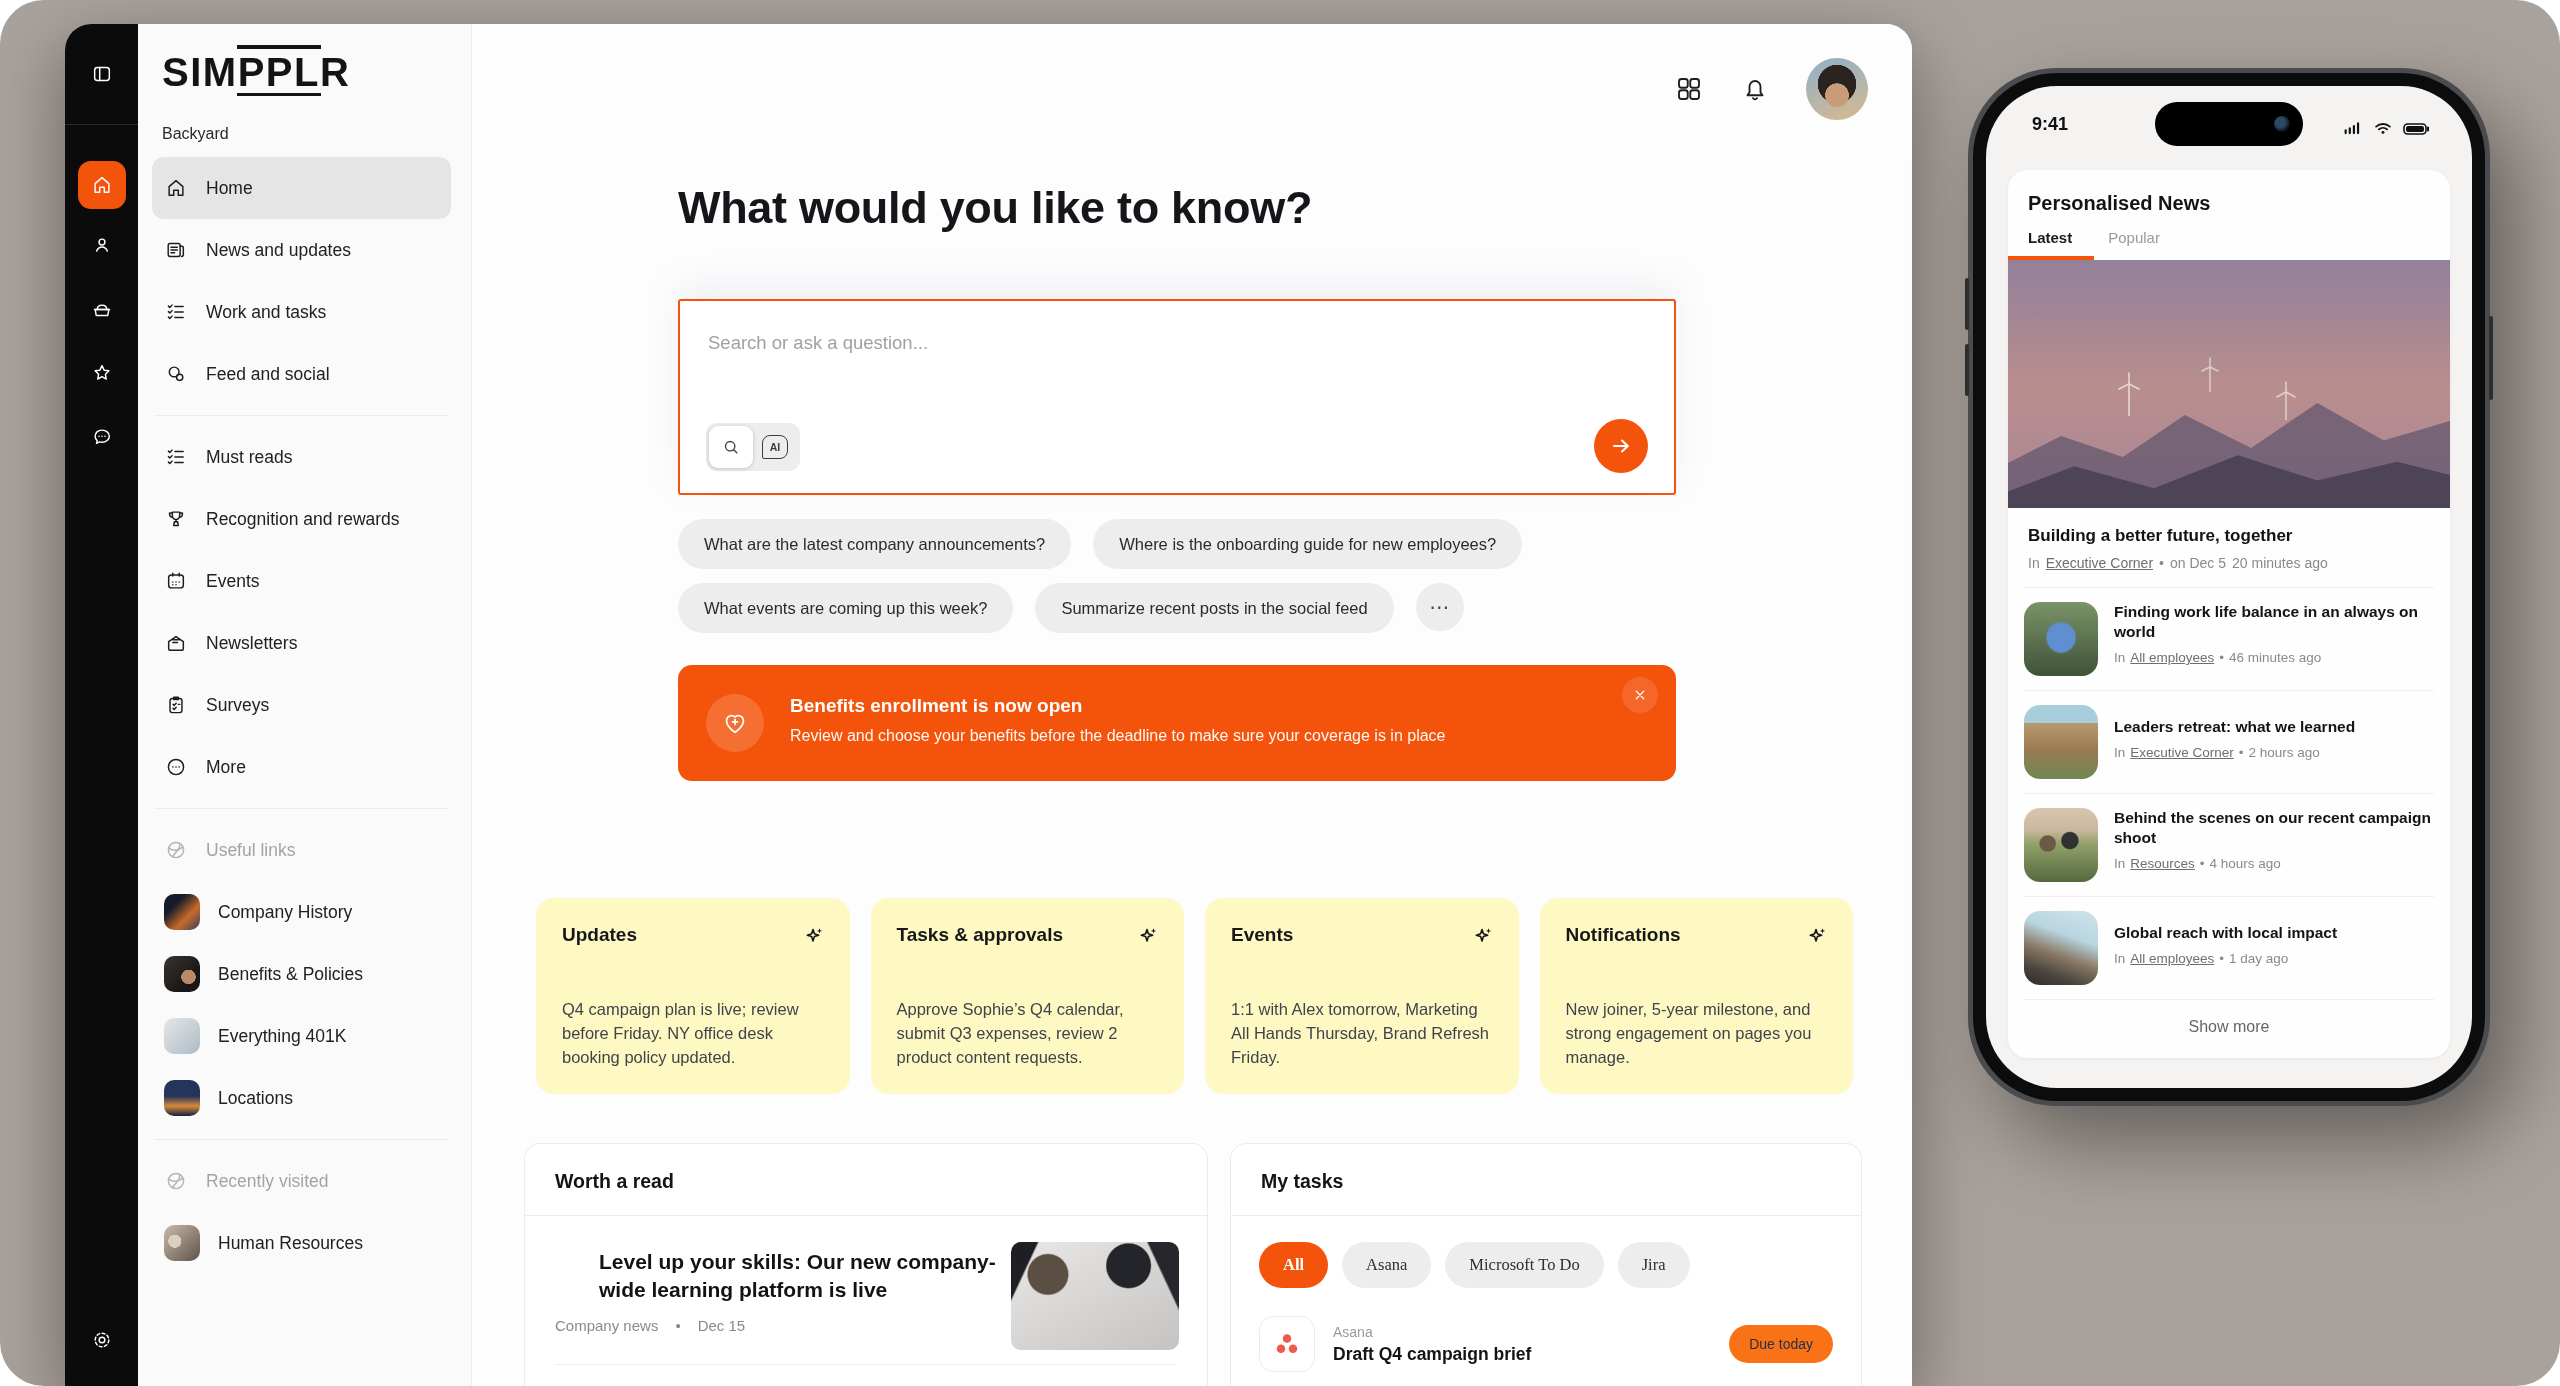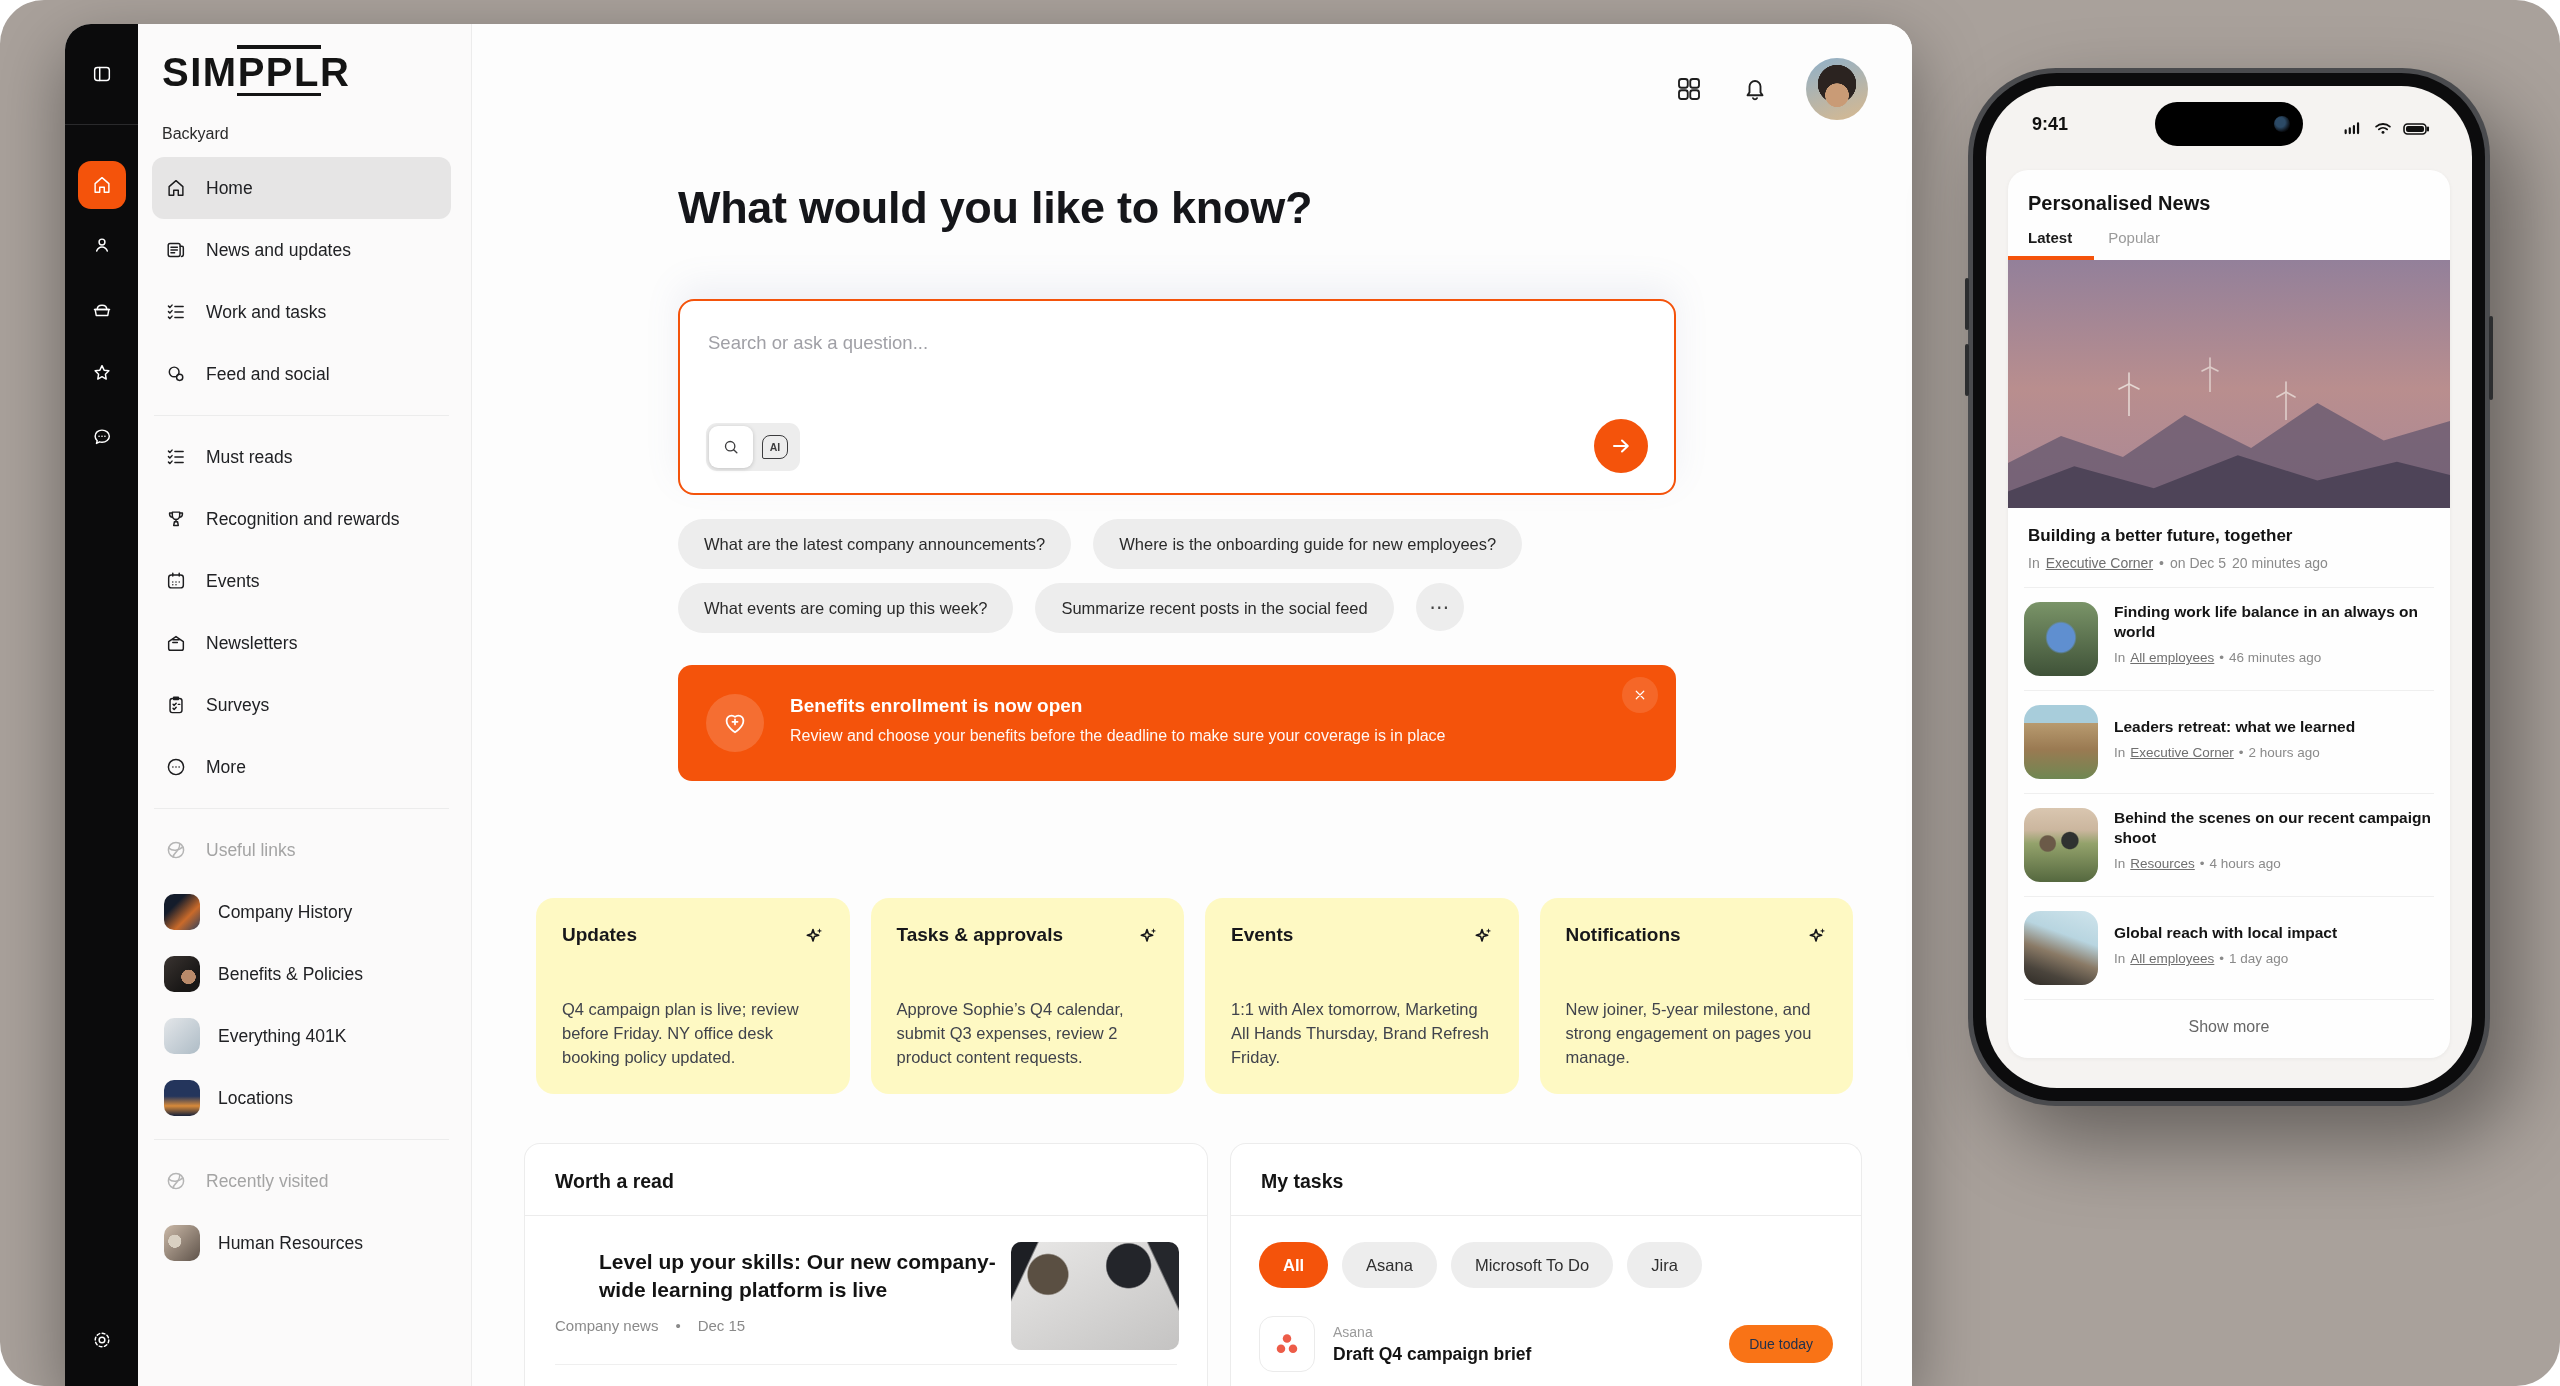--- a/index.html
+++ b/index.html
@@ -48,21 +48,21 @@
   .topbar .t-ic .ic { width:30px; height:30px; stroke-width:1.5; }
   .avatar { width:62px; height:62px; border-radius:50%; cursor:pointer;
     background:
       radial-gradient(circle at 50% 60%, #c99b76 0 24%, transparent 25%),
       radial-gradient(circle at 50% 42%, #2b2320 0 40%, transparent 41%),
       linear-gradient(160deg,#8fb0c9,#d8b98f); }
 
   .col { position:absolute; left:206px; top:0; width:998px; }
   .heading { margin-top:158px; font-size:45px; font-weight:800; letter-spacing:-.3px; color:#15161A; }
 
-  .searchbox { position:relative; margin-top:65px; height:196px; background:#fff; border:2px solid #F4530B; border-radius:16px; box-shadow:0 -14px 34px rgba(120,130,180,.10); }
+  .searchbox { position:relative; margin-top:65px; height:196px; background:#fff; border:2px solid #F4530B; border-radius:3px; box-shadow:0 -14px 34px rgba(120,130,180,.10); }
   .searchbox input { position:absolute; left:28px; top:24px; right:120px; height:36px; border:none; outline:none; font-size:18.5px; color:#333; font-family:"Liberation Sans", sans-serif; background:transparent; }
   .searchbox input::placeholder { color:#A0A0A6; }
   .mode-pill { position:absolute; left:26px; bottom:22px; height:48px; background:#EDEDED; border-radius:11px; display:flex; align-items:center; padding:3px; }
   .mode-seg { height:42px; width:44px; display:flex; align-items:center; justify-content:center; border-radius:9px; color:#3c3c3e; cursor:pointer; }
   .mode-seg.on { background:#fff; box-shadow:0 1px 4px rgba(0,0,0,.18); }
   .ai-bubble { width:26px; height:24px; border:1.5px solid #3c3c3e; border-radius:8px 8px 8px 2px; font-size:10.5px; font-weight:700; display:flex; align-items:center; justify-content:center; color:#3c3c3e;}
   .go-btn { position:absolute; right:26px; bottom:20px; width:54px; height:54px; border-radius:50%; background:#F4530B; border:none; display:flex; align-items:center; justify-content:center; color:#fff; cursor:pointer; }
 
   .chips { margin-top:24px; display:flex; flex-wrap:wrap; gap:14px 22px; width:1020px;}
   .chip { height:50px; padding:0 26px; display:flex; align-items:center; background:#EDEDED; border-radius:26px; font-size:16.5px; color:#2B2B2B; cursor:pointer; white-space:nowrap; }
@@ -91,21 +91,21 @@
   .article-meta { margin-top:14px; font-size:15px; color:#8A8A8A; display:flex; gap:17px; align-items:center;}
   .article-thumb { position:absolute; right:28px; top:26px; width:168px; height:108px; border-radius:10px;
     background:
       radial-gradient(circle at 22% 30%, #5a4f42 0 13%, transparent 14%),
       radial-gradient(circle at 70% 22%, #23252a 0 15%, transparent 16%),
       linear-gradient(115deg,#1d1f24 0 12%, transparent 13%),
       linear-gradient(245deg,#25272c 0 14%, transparent 15%),
       linear-gradient(150deg,#e9e8e7,#c4c3c2); }
   .article-sep { height:1px; background:#EFEFEF; margin:30px 30px 0; }
 
-  .filters { display:flex; gap:14px; padding:26px 28px 0; }
+  .filters { display:flex; gap:14px; padding:26px 28px 0;font-family:Liberation Serif, serif; }
   .fpill { height:46px; padding:0 24px; border-radius:24px; background:#EDEDED; font-size:16.5px; color:#2F2F2F; display:flex; align-items:center; cursor:pointer; }
   .fpill.on { background:#F4530B; color:#fff; font-weight:700; }
   .trow { display:flex; align-items:center; margin-top:28px; padding:0 28px; }
   .task-appic { width:56px; height:56px; border:1px solid #EBEBEB; border-radius:14px; background:#fff; display:flex; align-items:center; justify-content:center; flex:none; }
   .task-txt { margin-left:18px; }
   .task-src { font-size:14px; color:#9B9B9B; }
   .task-title { font-size:17.5px; font-weight:700; color:#141414; margin-top:4px; }
   .task-badge { margin-left:auto; background:#f97316; color:#22304C; font-size:14px; padding:11px 20px; border-radius:20px; }
 
   

